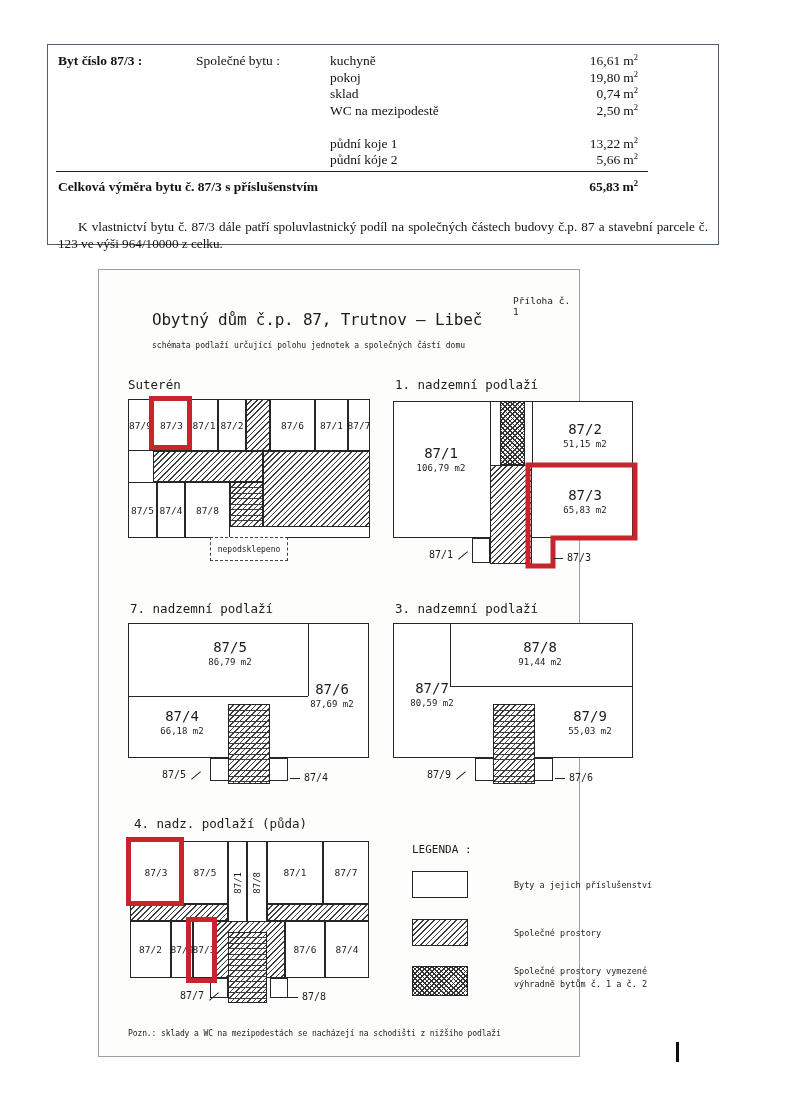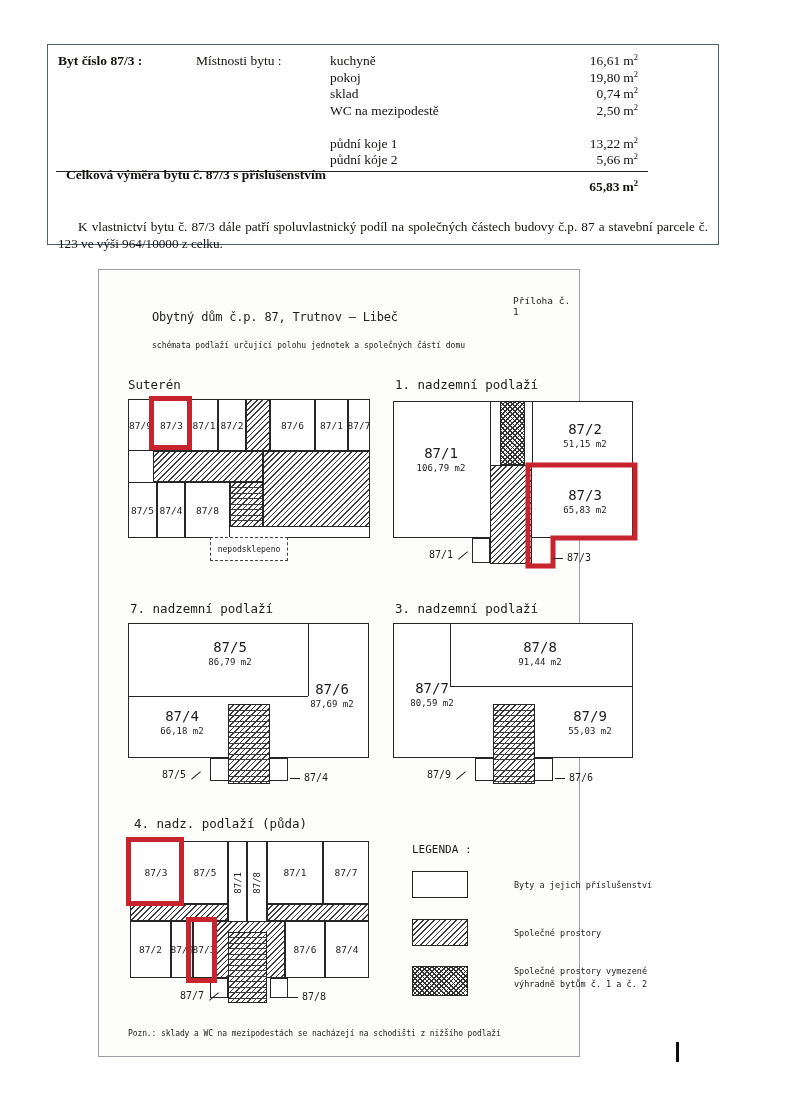--- a/index.html
+++ b/index.html
@@ -12,31 +12,31 @@
          border:1.4px solid #4e5e74;box-sizing:border-box;font-size:13.5px;color:#14120f;padding-left:29px;}
   .panel .lbl-bold{font-weight:bold;}
   .trow{position:absolute;left:0;width:100%;height:16px;}
   .c1{position:absolute;left:10px;}
   .c2{position:absolute;left:148px;}
   .c3{position:absolute;left:282px;}
   .cv{position:absolute;left:470px;width:120px;text-align:right;white-space:nowrap;}
   .cv sup,.tv sup{font-size:8.5px;vertical-align:super;line-height:0;}
   .unit{margin-left:3px;}
   .rule{position:absolute;left:8px;top:126px;width:592px;border-top:1.3px solid #222;}
-  .total-label{position:absolute;left:10px;top:122px;font-weight:bold;margin-left:8px;}
+  .total-label{position:absolute;left:10px;top:134px;font-weight:bold;}
   .tv{position:absolute;left:440px;top:134px;width:150px;text-align:right;font-weight:bold;white-space:nowrap;}
   .ownership{position:absolute;left:10px;top:161px;width:650px;text-align:justify;
              text-indent:20px;font-size:13.2px;line-height:16.5px;}
 
   
   .dbox{position:absolute;left:98px;top:269px;width:482px;height:788px;
         border:1px solid #9aa0a6;background:#fdfdfc;box-sizing:border-box;
         font-family:"DejaVu Sans Mono",monospace;color:#1c1c1c;}
   .attachment{position:absolute;left:414px;top:25px;font-size:9.5px;}
-  .dtitle{position:absolute;left:53px;top:40px;font-size:12px;letter-spacing:-0.2px;white-space:nowrap;}
+  .dtitle{position:absolute;left:53px;top:40px;font-size:16px;letter-spacing:-0.2px;white-space:nowrap;}
   .dsubtitle{position:absolute;left:53px;top:71px;font-size:8px;white-space:nowrap;text-align:right;}
 
   .plan{position:absolute;}
   .flabel{position:absolute;left:0;top:0;font-size:12.5px;white-space:nowrap;}
   .outline{position:absolute;background:#fff;border:1.6px solid #262626;box-sizing:border-box;}
   .cell{position:absolute;background:#fff;border:1.5px solid #262626;box-sizing:border-box;
         display:flex;align-items:center;justify-content:center;font-size:9.5px;white-space:nowrap;}
   .vcell{writing-mode:vertical-rl;transform:rotate(180deg);font-size:9px;}
   .hdiag{position:absolute;box-sizing:border-box;border:1.5px solid #262626;background-color:#fff;
          background-image:repeating-linear-gradient(135deg,rgba(0,0,0,0) 0px,rgba(0,0,0,0) 2.8px,#3d3d3d 2.8px,#3d3d3d 3.9px);}
@@ -66,21 +66,21 @@
   .cursor-bar{position:absolute;left:676px;top:1042px;width:3px;height:20px;background:#101010;}
 </style>
 </head>
 <body>
 
 <div class="page">
 
   <section class="panel">
     <div class="trow" style="top:8px">
       <span class="c1 lbl-bold">Byt číslo 87/3 :</span>
-      <span class="c2">Místnosti bytu :</span>
+      <span class="c2">Společné bytu :</span>
       <span class="c3">kuchyně</span>
       <span class="cv"><span>16,61</span><span class="unit">m</span><sup>2</sup></span>
     </div>
     <div class="trow" style="top:24.5px">
       <span class="c3">pokoj</span>
       <span class="cv"><span>19,80</span><span class="unit">m</span><sup>2</sup></span>
     </div>
     <div class="trow" style="top:41px">
       <span class="c3">sklad</span>
       <span class="cv"><span>0,74</span><span class="unit">m</span><sup>2</sup></span>

